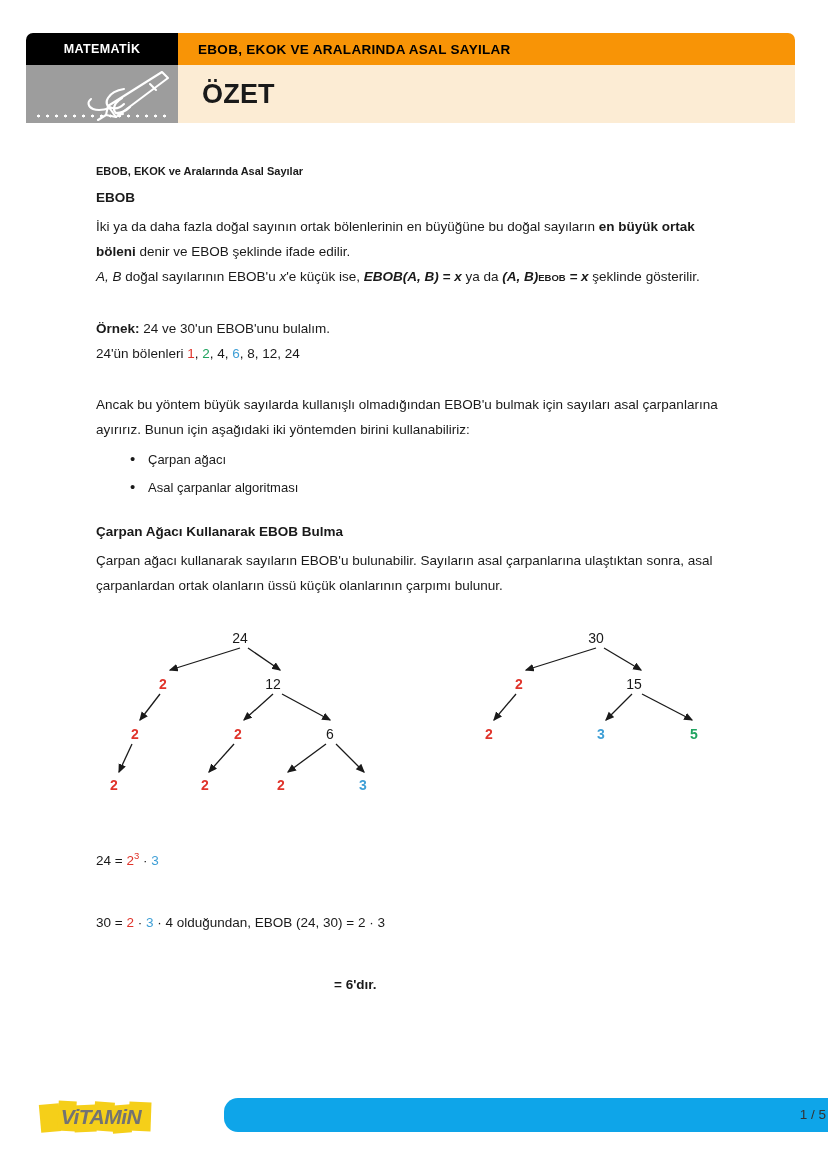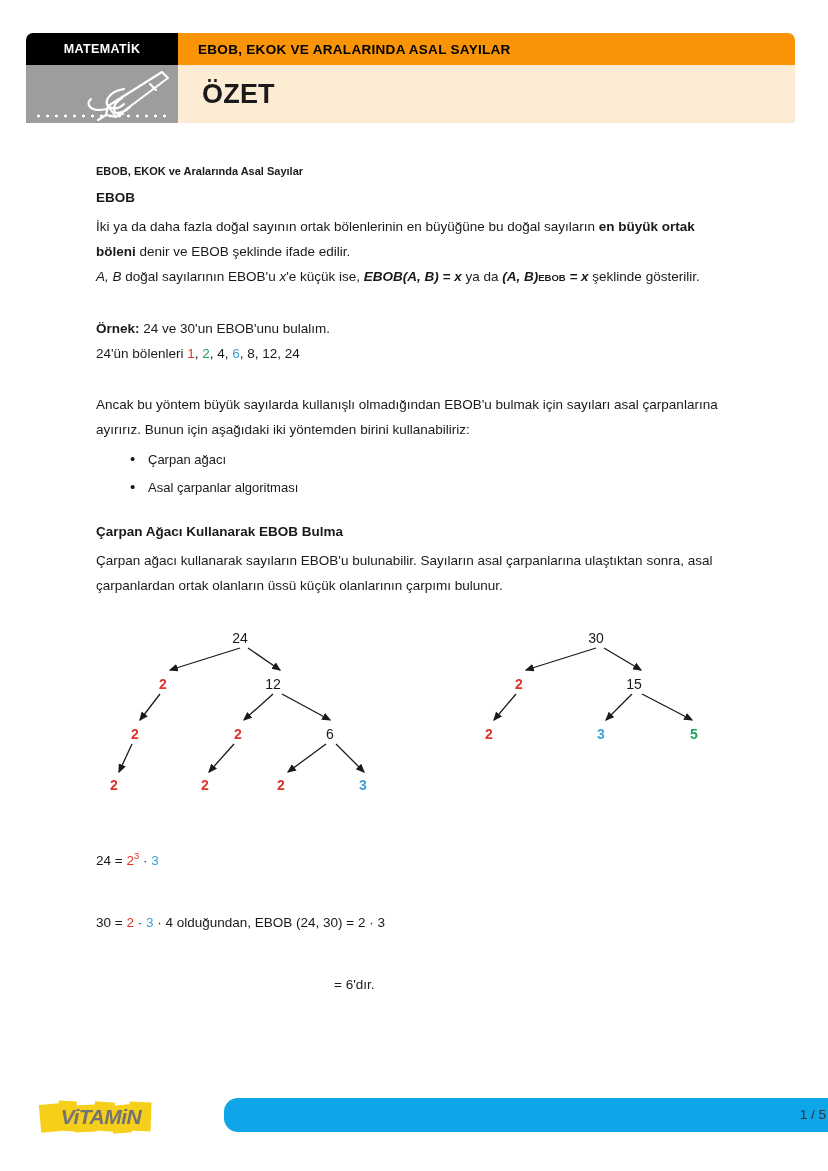--- a/index.html
+++ b/index.html
@@ -160,21 +160,21 @@
 
   
   .equations { margin-top: 22px; }
   .eq {
     font-size: 13.5px;
     line-height: 26px;
     white-space: pre;
     margin-top: 36px;
   }
   .eq sup { font-size: 9.5px; vertical-align: super; }
-  .eq-indent { padding-left: 238px; }
+  .eq-indent { padding-left: 238px; font-weight: bold; }
 
   
   .footer {
     position: absolute;
     left: 0;
     top: 1090px;
     width: 828px;
     height: 60px;
   }
   .logo {

